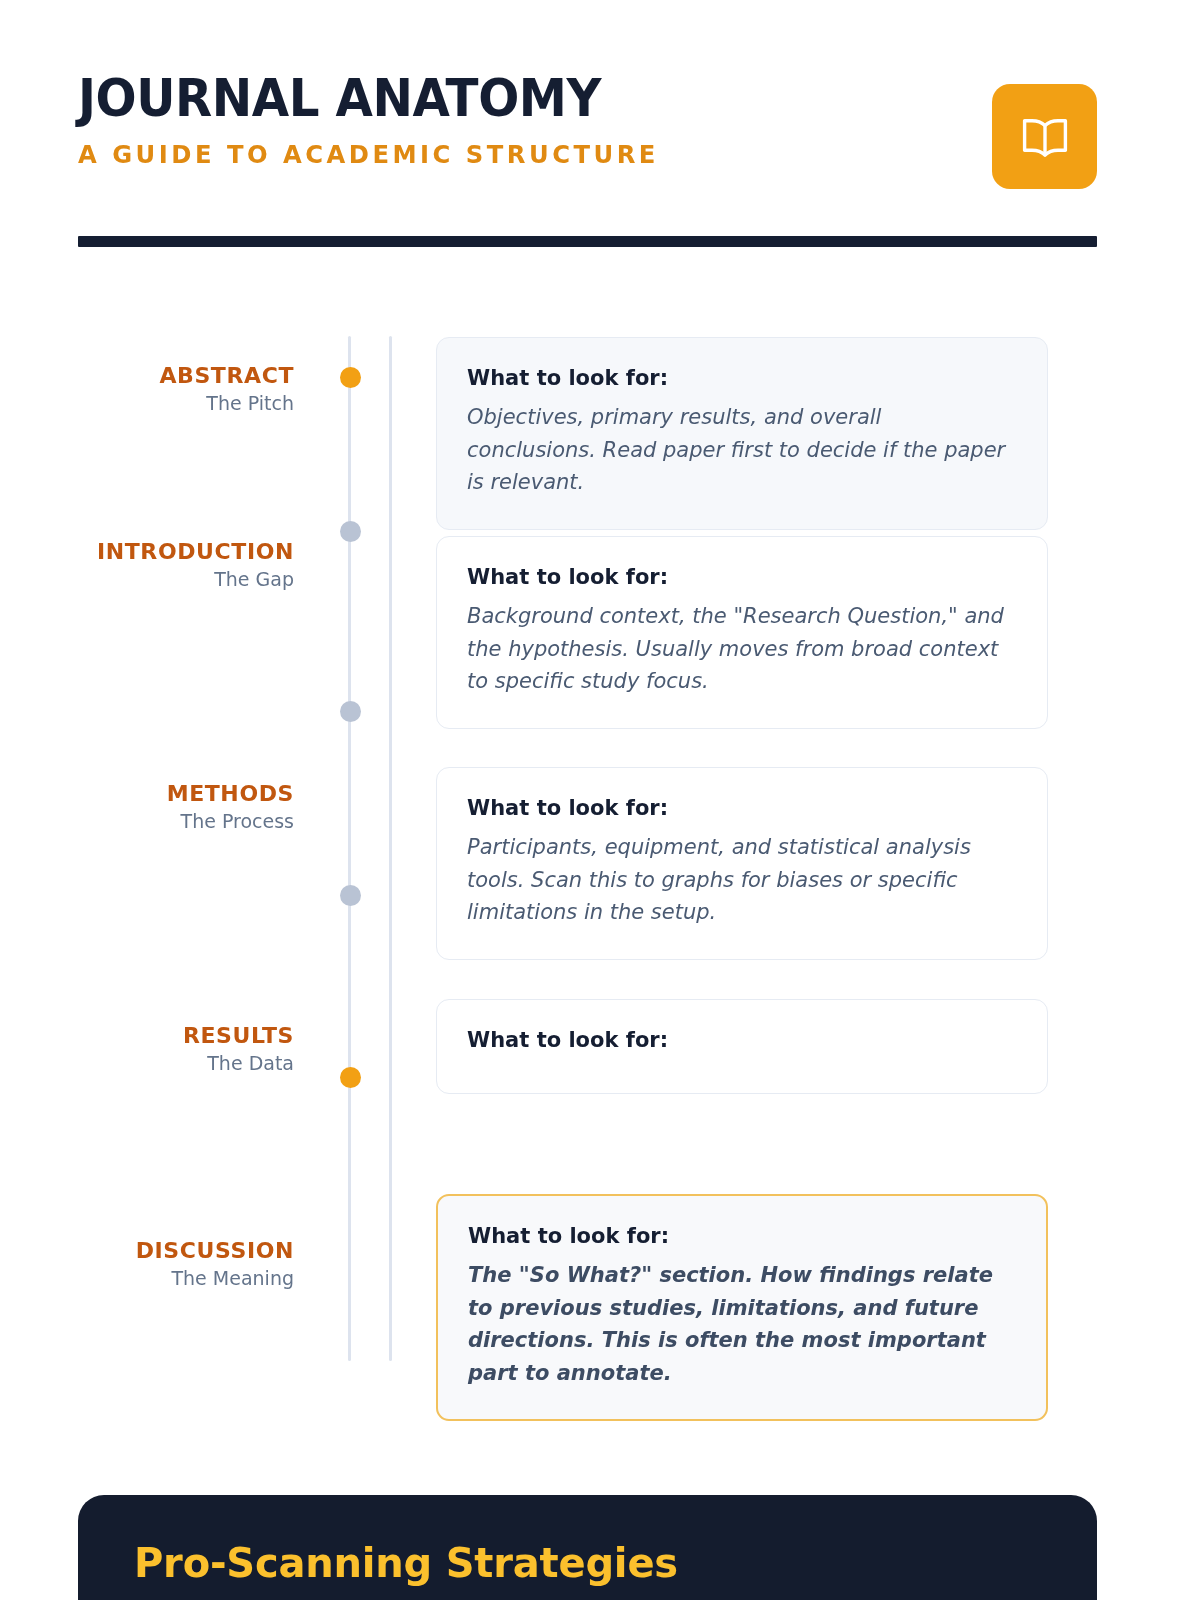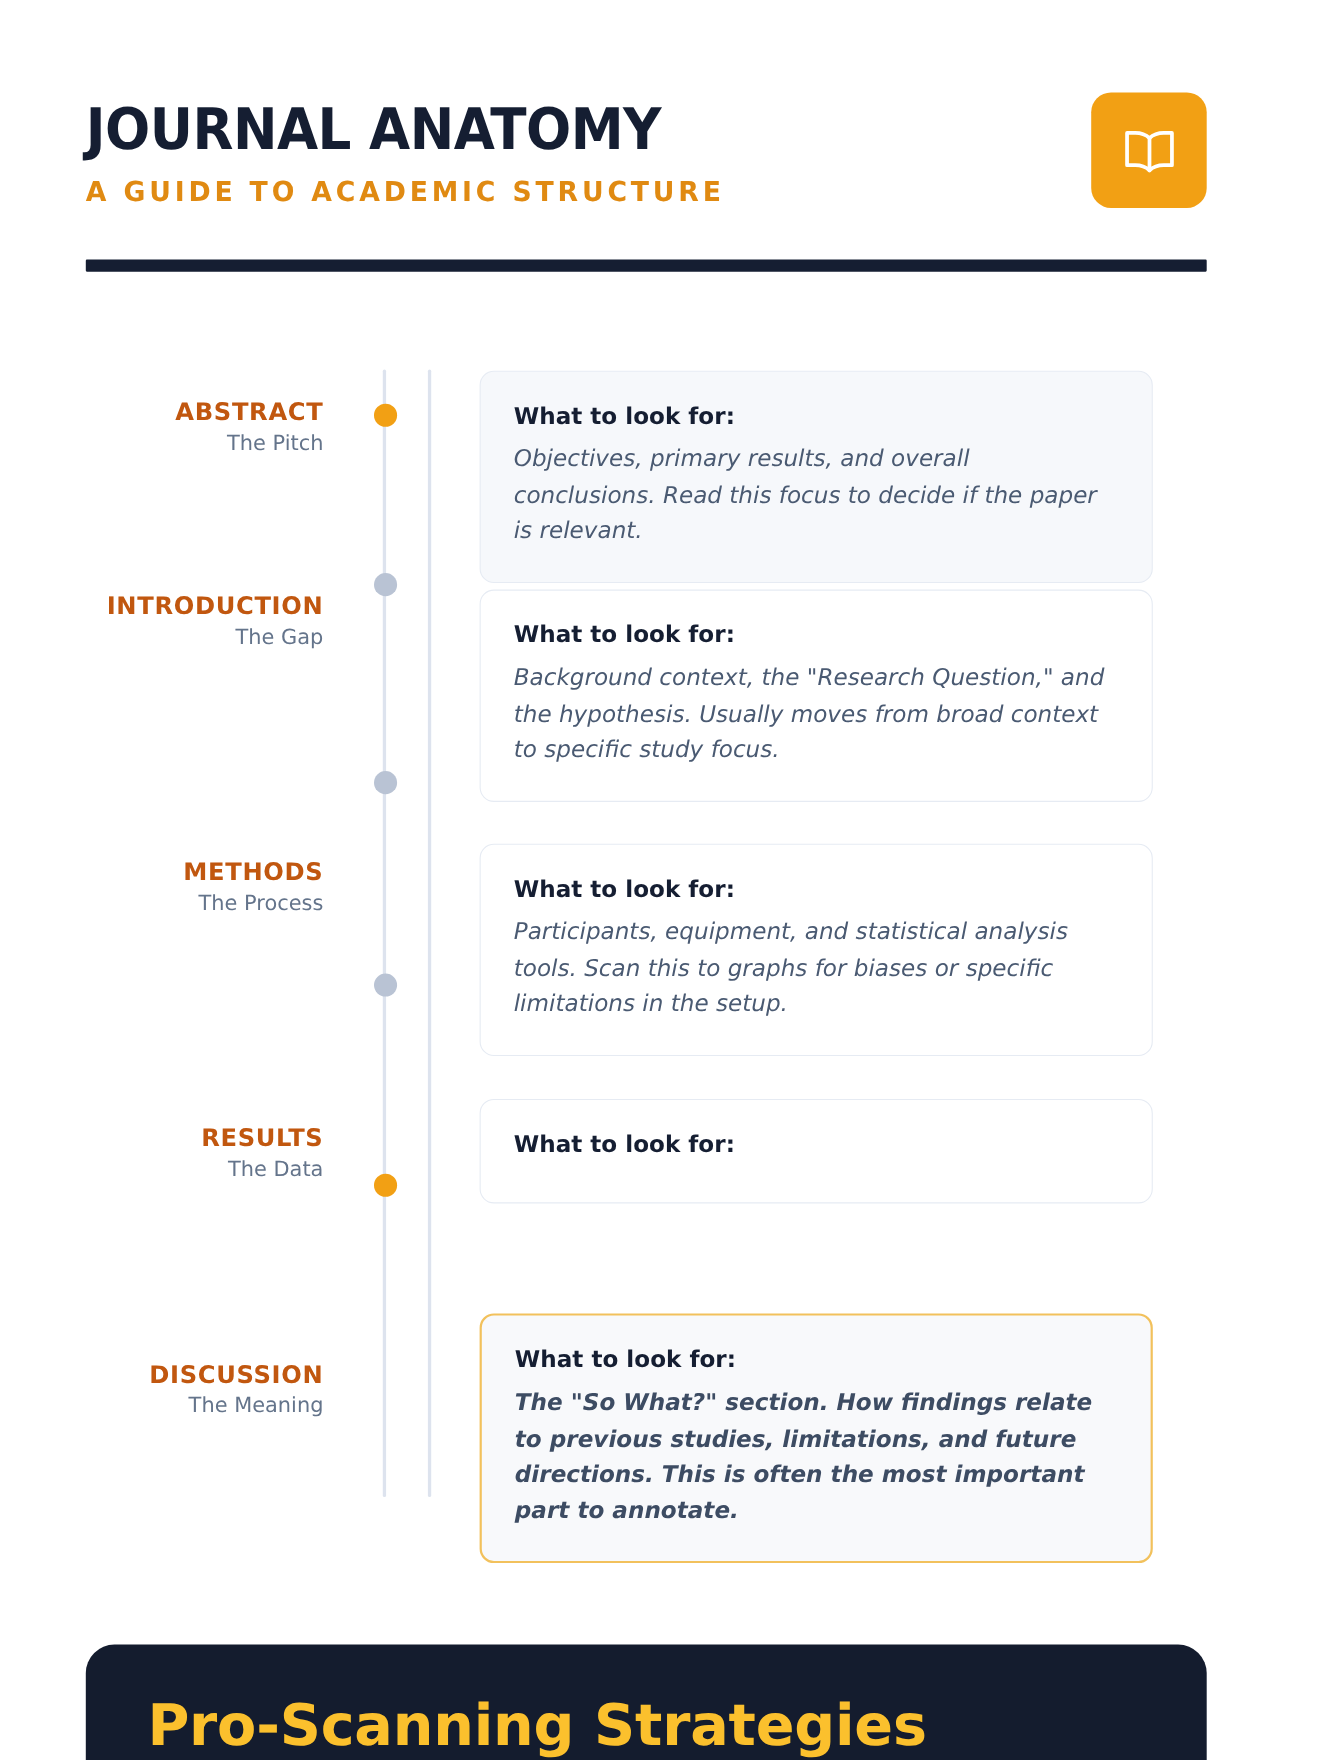--- a/index.html
+++ b/index.html
@@ -22,21 +22,20 @@
     left: 78px;
     top: 72px;
     width: 1019px;
     height: 120px;
   }
 
   .header-text {
     position: absolute;
     left: 0;
     top: 0;
-    margin-top: 20px;
   }
 
   .main-title {
     font-family: "DejaVu Sans", "Liberation Sans", sans-serif;
     font-size: 52px;
     font-weight: 700;
     letter-spacing: -0.5px;
     color: #151e32;
     line-height: 1.0;
     white-space: nowrap;
@@ -185,21 +184,21 @@
     left: 78px;
     top: 1495px;
     width: 1019px;
     height: 160px;
     border-radius: 26px;
     background: #141c2e;
     padding: 48px 56px 0 56px;
   }
 
   .panel-title {
-    font-size: 52px;
+    font-size: 40px;
     font-weight: 700;
     color: #FBC02D;
     line-height: 1.0;
     letter-spacing: -0.2px;
   }
 </style>
 </head>
 <body>
 
 <div class="header">
@@ -229,21 +228,21 @@
   <div class="dot muted" style="top:365px"></div>
   <div class="dot muted" style="top:549px"></div>
   <div class="dot accent" style="top:731px"></div>
 
   <div class="label-group" style="top:28px">
     <div class="label-title">ABSTRACT</div>
     <div class="label-sub">The Pitch</div>
   </div>
   <div class="card tinted" style="top:1px">
     <div class="card-heading">What to look for:</div>
-    <div class="card-body">Objectives, primary results, and overall conclusions. Read this focus to decide if the paper is relevant.</div>
+    <div class="card-body">Objectives, primary results, and overall conclusions. Read paper first to decide if the paper is relevant.</div>
   </div>
 
   <div class="label-group" style="top:204px">
     <div class="label-title">INTRODUCTION</div>
     <div class="label-sub">The Gap</div>
   </div>
   <div class="card" style="top:200px">
     <div class="card-heading">What to look for:</div>
     <div class="card-body">Background context, the "Research Question," and the hypothesis. Usually moves from broad context to specific study focus.</div>
   </div>

